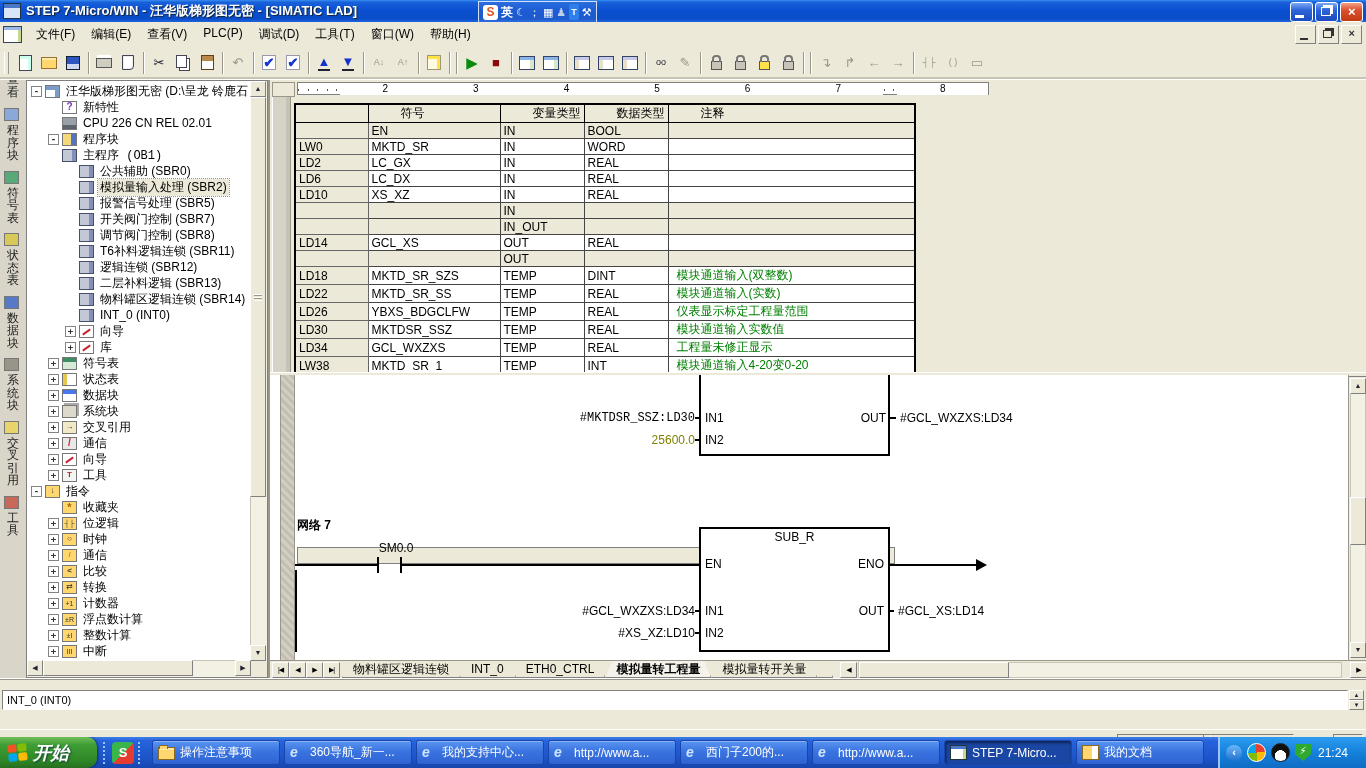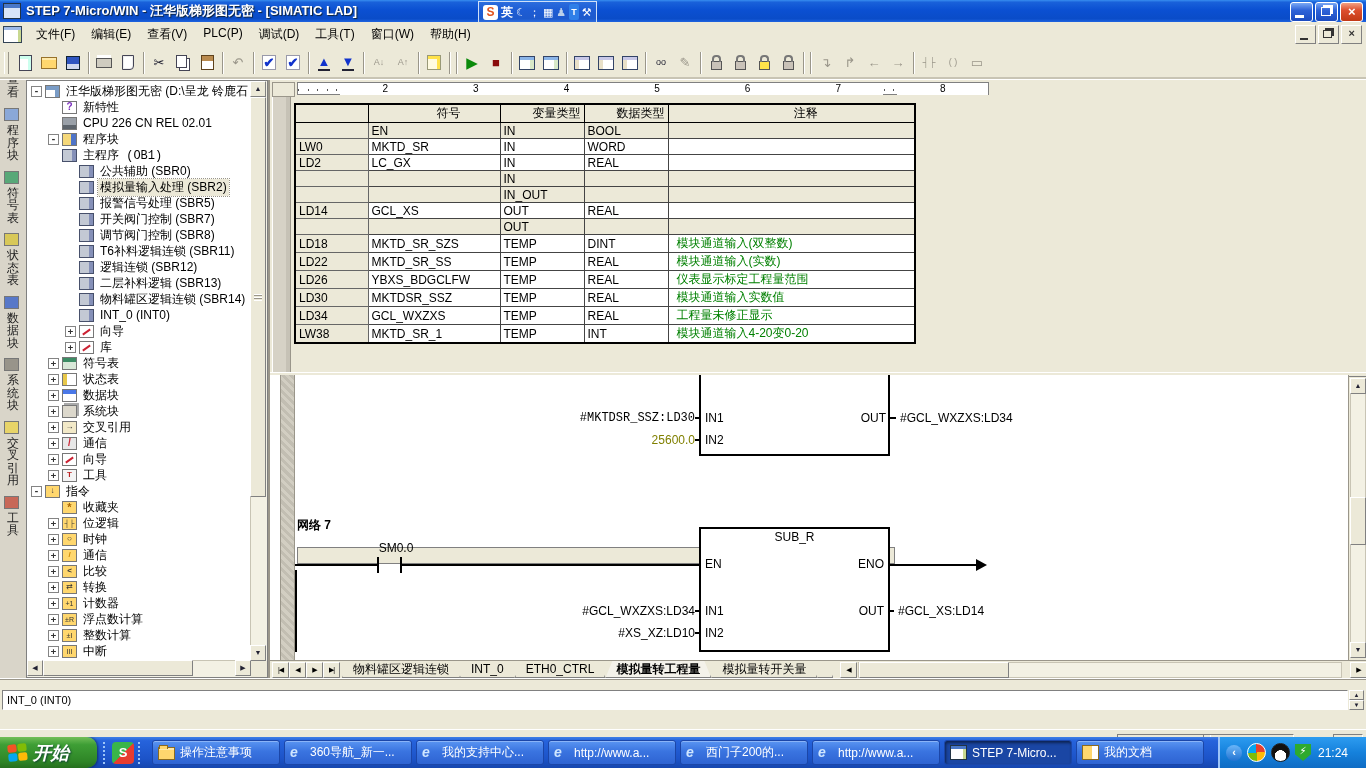--- a/index.html
+++ b/index.html
@@ -126,21 +126,21 @@
   .ruler-corner{position:absolute;left:2px;top:2px;width:21px;height:13px;background:#ECE9D8;border:1px solid #9a968a;}
   .ruler{position:absolute;left:27px;top:2px;width:692px;height:13px;background:#fff;border:1px solid #808080;display:flex;padding-left:42px;box-sizing:border-box;font-size:10px;color:#000;
     background-image:repeating-linear-gradient(90deg,#555 0 1px,transparent 1px 9.6px);background-size:100% 2px;background-repeat:no-repeat;background-position:0 6px;}
   .ruler-num{width:96.5px;text-align:center;line-height:12px;background:#fff;height:12px;}
   .ruler-num:last-child{margin-left:14px;}
 
   .upper{position:absolute;left:0;top:17px;width:100%;height:275px;background:#ECE9D8;overflow:hidden;}
   .mstrip{position:absolute;left:2px;top:0;bottom:0;width:17px;background:#d6d2c6;border-left:1px solid #fff;border-right:1px solid #9a968a;box-shadow:inset -4px 0 0 #c6c2b6;}
   table.vtab{position:absolute;left:24px;top:6px;border-collapse:collapse;table-layout:fixed;background:#fff;border:2px solid #000;font-size:12px;}
   .vtab th,.vtab td{border:1px solid #444;height:16px;padding:0 3px;overflow:hidden;white-space:nowrap;text-align:left;font-weight:normal;box-sizing:border-box;}
-  .vtab thead th{background:#ECE9D8;text-align:center;border:1px solid #000;padding-left:32px;}
+  .vtab thead th{background:#ECE9D8;border:1px solid #000;padding-left:32px;}
   .vtab td.addr{background:#ECE9D8;border-color:#666;}
   .vtab tr.fixed td{background:#ECE9D8;}
   .vtab td.cmt{color:#008000;padding-left:8px;}
 
   .splitbar{position:absolute;left:0;top:292px;width:100%;height:3px;background:#ECE9D8;border-top:1px solid #fff;border-bottom:1px solid #808080;}
 
   .lower{position:absolute;left:0;top:295px;width:1078px;height:285px;background:#fff;overflow:hidden;border-right:1px solid #9a968a;}
   .lmstrip{position:absolute;left:10px;top:0;bottom:0;width:13px;background:repeating-linear-gradient(45deg,#d2cec2 0 3px,#c2beb2 3px 6px);border-left:1px solid #9a968a;border-right:1px solid #9a968a;}
   .lad{position:absolute;font-size:12px;white-space:nowrap;color:#000;}
   .lad.rt{text-align:right;}
@@ -740,21 +740,35 @@
             </tr>
 
             <tr>
               <td class="addr">LD2</td>
               <td>LC_GX</td>
               <td>IN</td>
               <td>REAL</td>
               <td class="cmt"></td>
             </tr>
 
-
+            <tr>
+              <td class="addr">LD6</td>
+              <td>LC_DX</td>
+              <td>IN</td>
+              <td>REAL</td>
+              <td class="cmt"></td>
+            </tr>
+
+            <tr>
+              <td class="addr">LD10</td>
+              <td>XS_XZ</td>
+              <td>IN</td>
+              <td>REAL</td>
+              <td class="cmt"></td>
+            </tr>
 
             <tr class="fixed">
               <td class="addr"></td>
               <td></td>
               <td>IN</td>
               <td></td>
               <td class="cmt"></td>
             </tr>
 
             <tr class="fixed">

